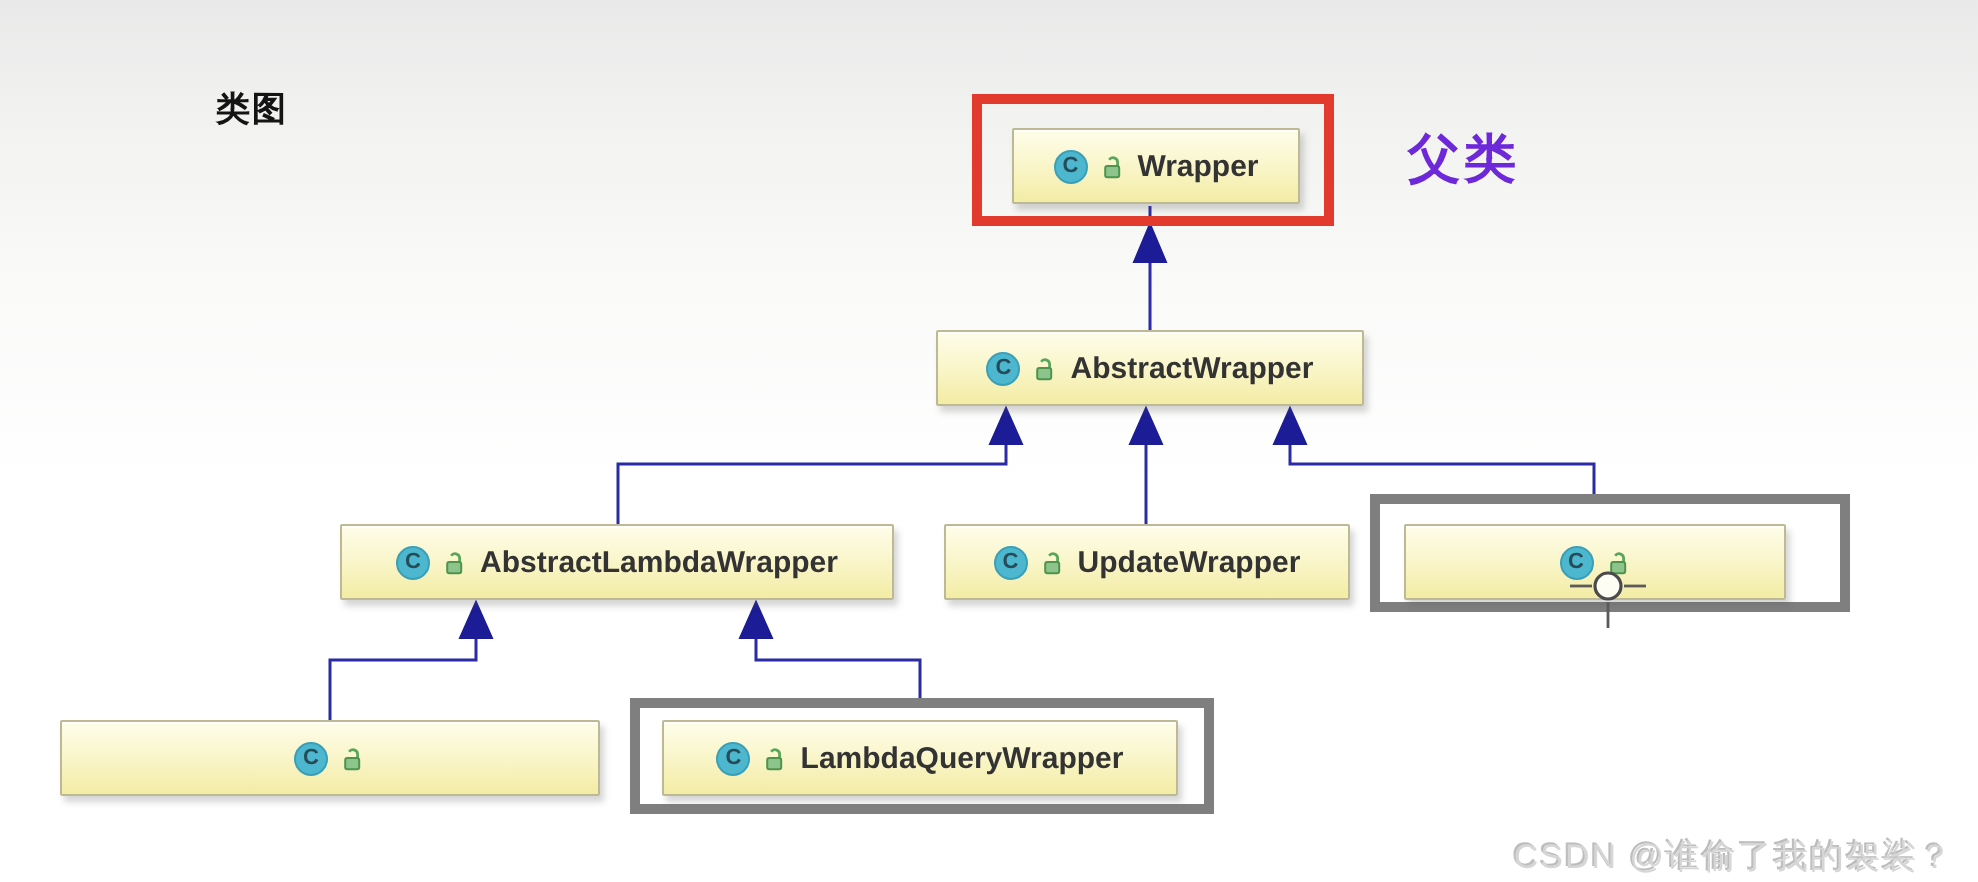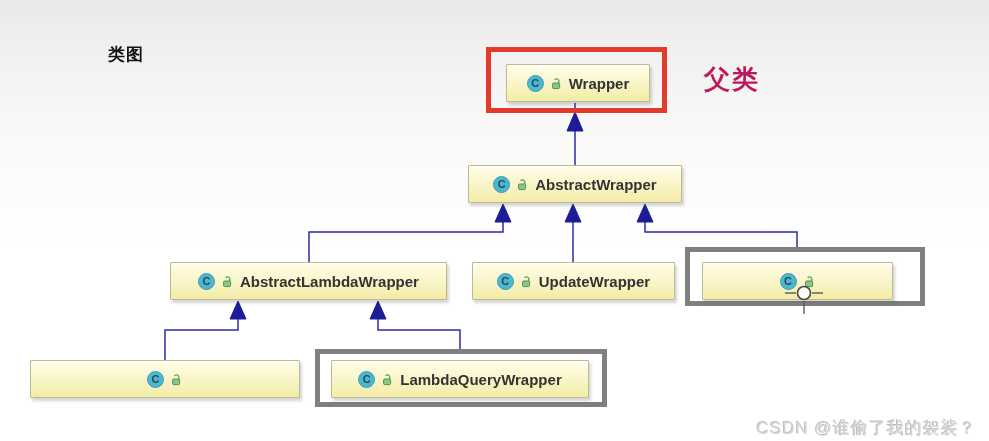--- a/index.html
+++ b/index.html
@@ -8,21 +8,21 @@
     font-family:"Liberation Sans",sans-serif;
     background:linear-gradient(180deg,#e9e9e9 0%,#f1f1f0 12%,#f9f9f8 30%,#ffffff 55%,#ffffff 100%);
   }
   .stage{position:absolute;inset:0;}
   .page-title{
     position:absolute;left:108px;top:26px;
     font-size:17px;font-weight:700;color:#141414;letter-spacing:1px;margin-top:17px;
   }
   .parent-label{
     position:absolute;left:704px;top:62px;
-    font-size:26px;font-weight:700;color:#be185d;letter-spacing:2px;
+    font-size:26px;font-weight:700;color:#6d28d9;letter-spacing:2px;
   }
   .watermark{
     position:absolute;right:12px;bottom:1px;
     font-size:17px;color:#d6d6d6;letter-spacing:1px;
     text-shadow:-1px -1px 0 #bdbdbd,1px 1px 0 #ffffff;
   }
   svg.edges{position:absolute;left:0;top:0;pointer-events:none;}
   .edge{stroke:#2b2ba8;stroke-width:1.5;fill:none;}
   .arrowhead{fill:#1c1c96;stroke:#1c1c96;}
   .hl-red{

